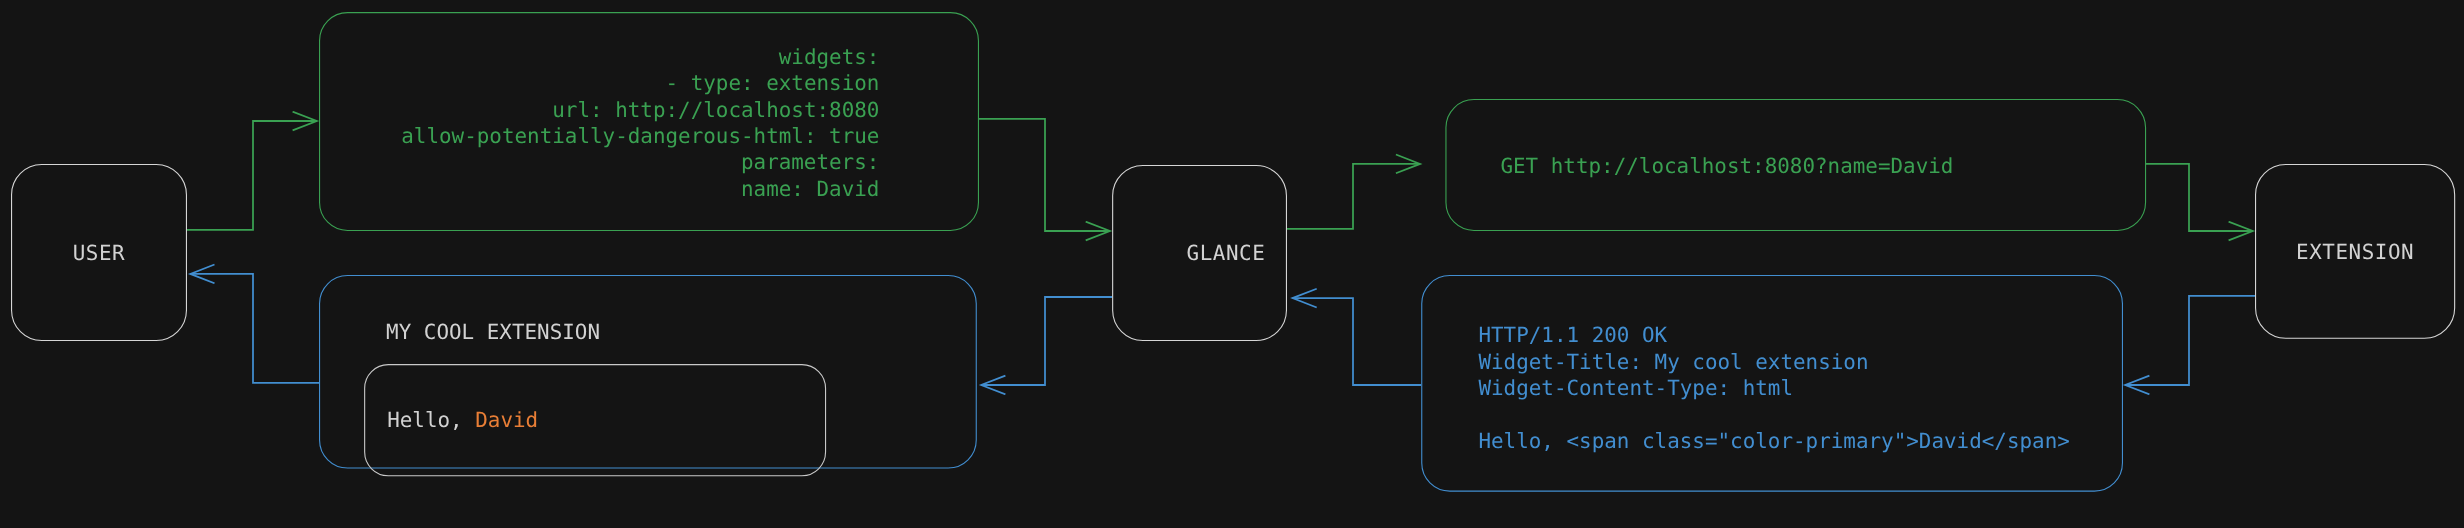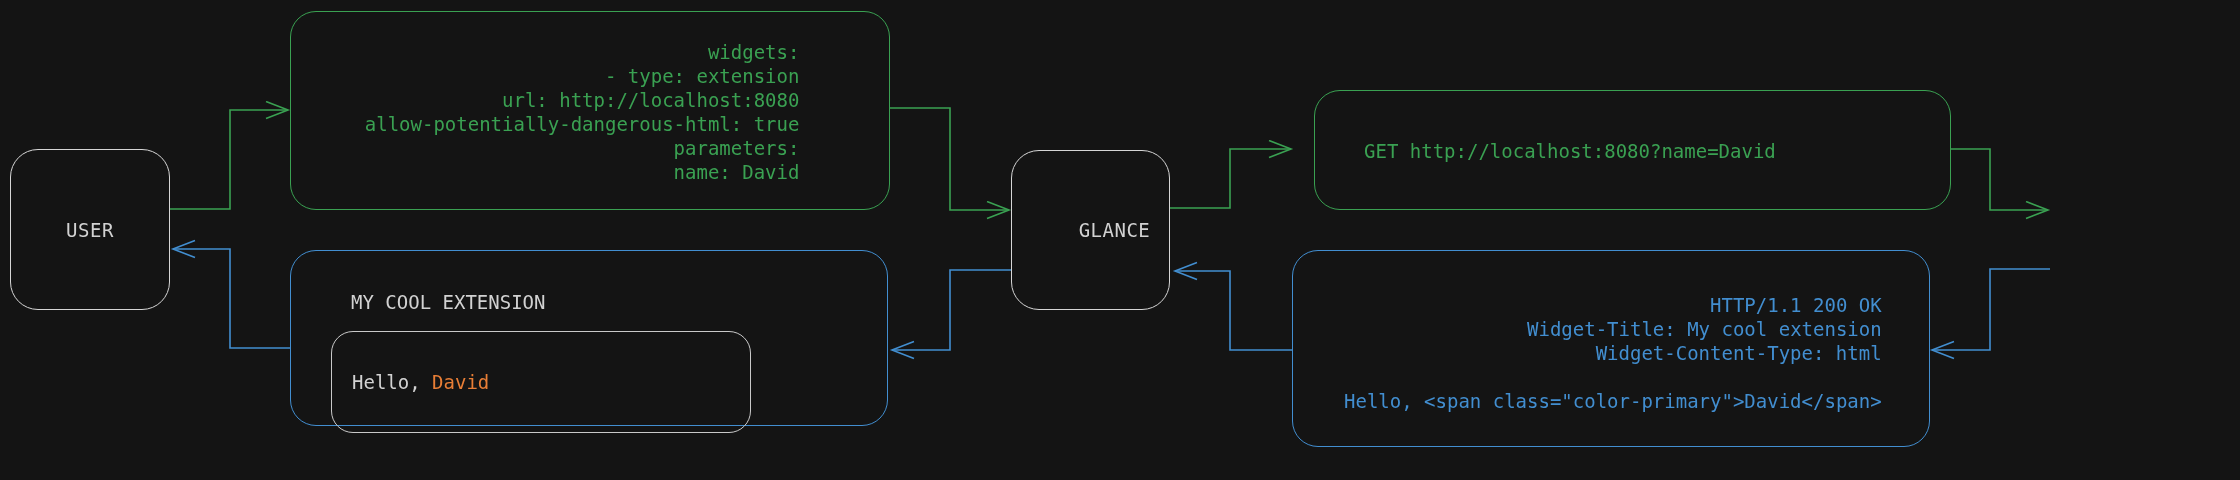--- a/index.html
+++ b/index.html
@@ -46,21 +46,21 @@
   .msgbox.blue { border: 1.5px solid var(--blue); }
 
   pre.code {
     position: absolute;
     font-family: inherit;
     font-size: 19px;
     line-height: 24px;
     white-space: pre;
   }
   .code.green-text { color: var(--green); }
-  .code.blue-text { color: var(--blue); text-align: right; }
+  .code.blue-text { color: var(--blue); }
   .code.gray-text { color: var(--gray-text); }
 
   #widget-inner {
     position: absolute;
     left: 40px; top: 80px;
     width: 420px; height: 102px;
     border: 1.5px solid var(--inner-border);
     border-radius: 22px;
   }
   #widget-greeting { left: 20px; top: 38px; color: var(--gray-text); }
@@ -91,20 +91,23 @@
   </svg>
 
   <div class="box node" style="left:10px; top:149px; width:160px; height:161px;text-align:center;">
     <span>USER</span>
   </div>
 
   <div class="box node" style="left:1011px; top:150px; width:159px; height:160px;padding-left:48px;">
     <span>GLANCE</span>
   </div>
 
+  <div class="box node" style="left:2050px; top:149px; width:182px; height:159px;">
+    <span>EXTENSION</span>
+  </div>
 
   <div class="box msgbox green" style="left:290px; top:11px; width:600px; height:199px;">
     <pre class="code green-text" style="left:28px; top:28px;">widgets:
   - type: extension
     url: http://localhost:8080
     allow-potentially-dangerous-html: true
     parameters:
       name: David</pre>
   </div>
 

